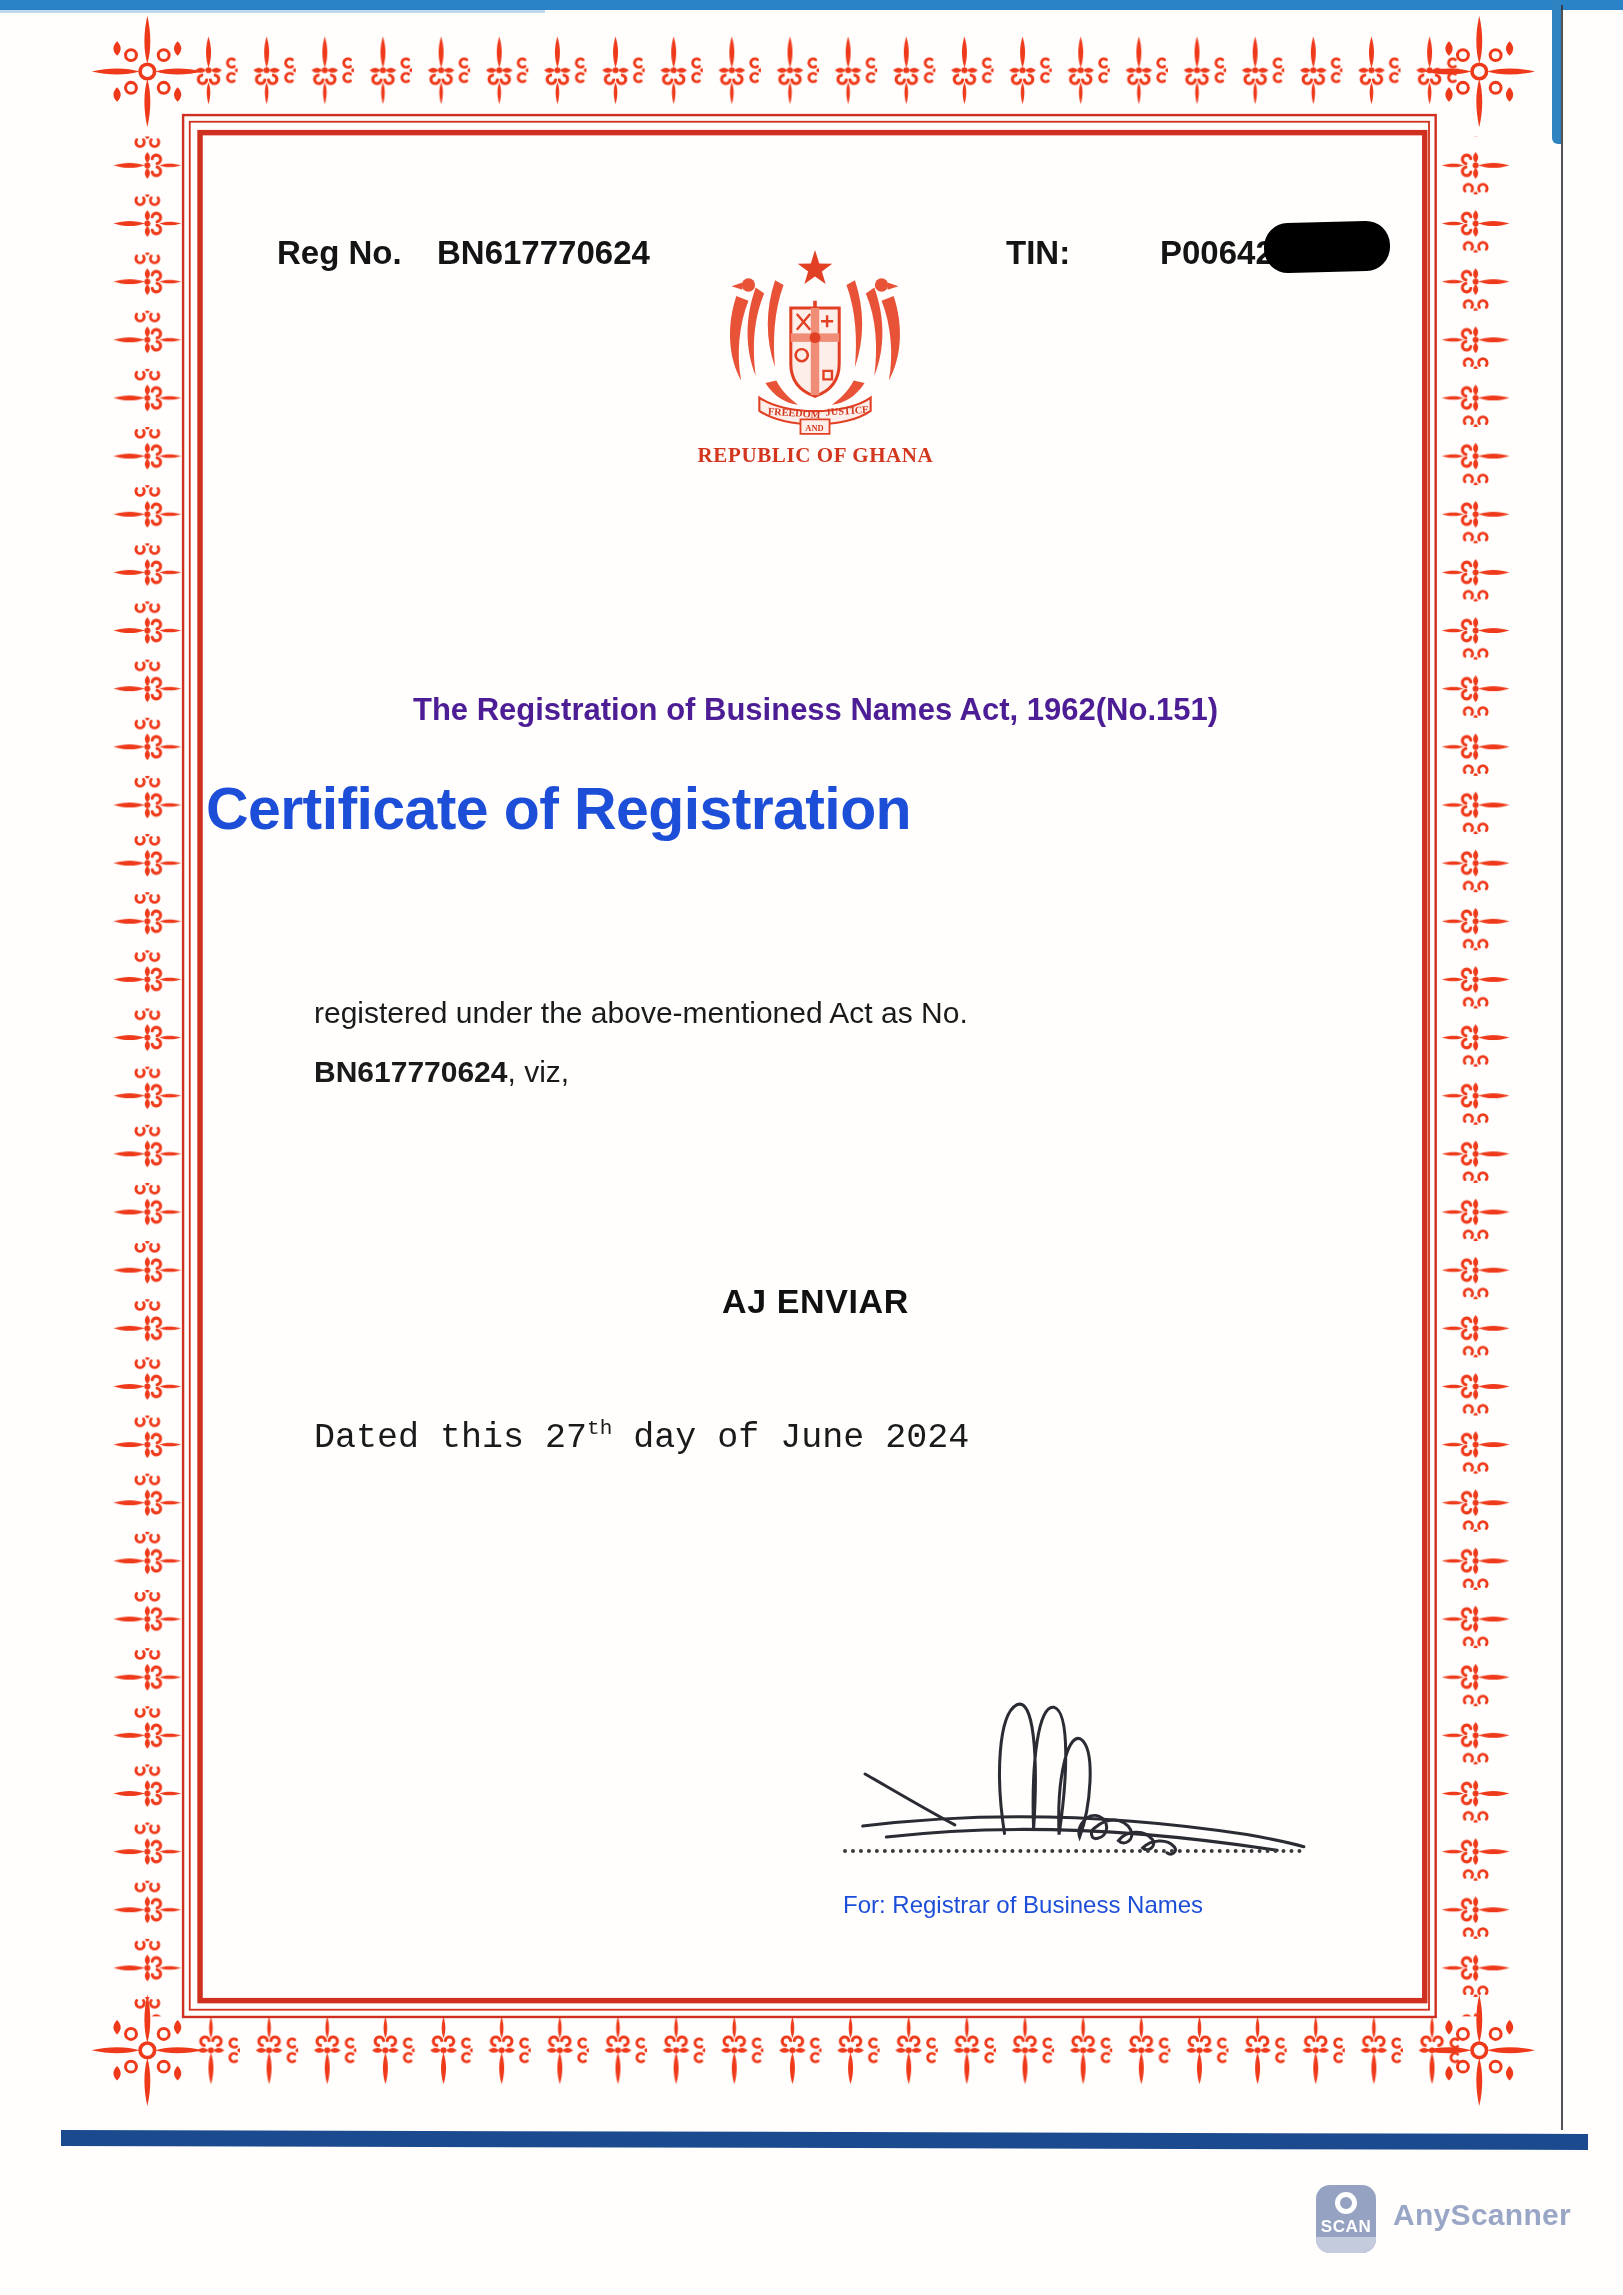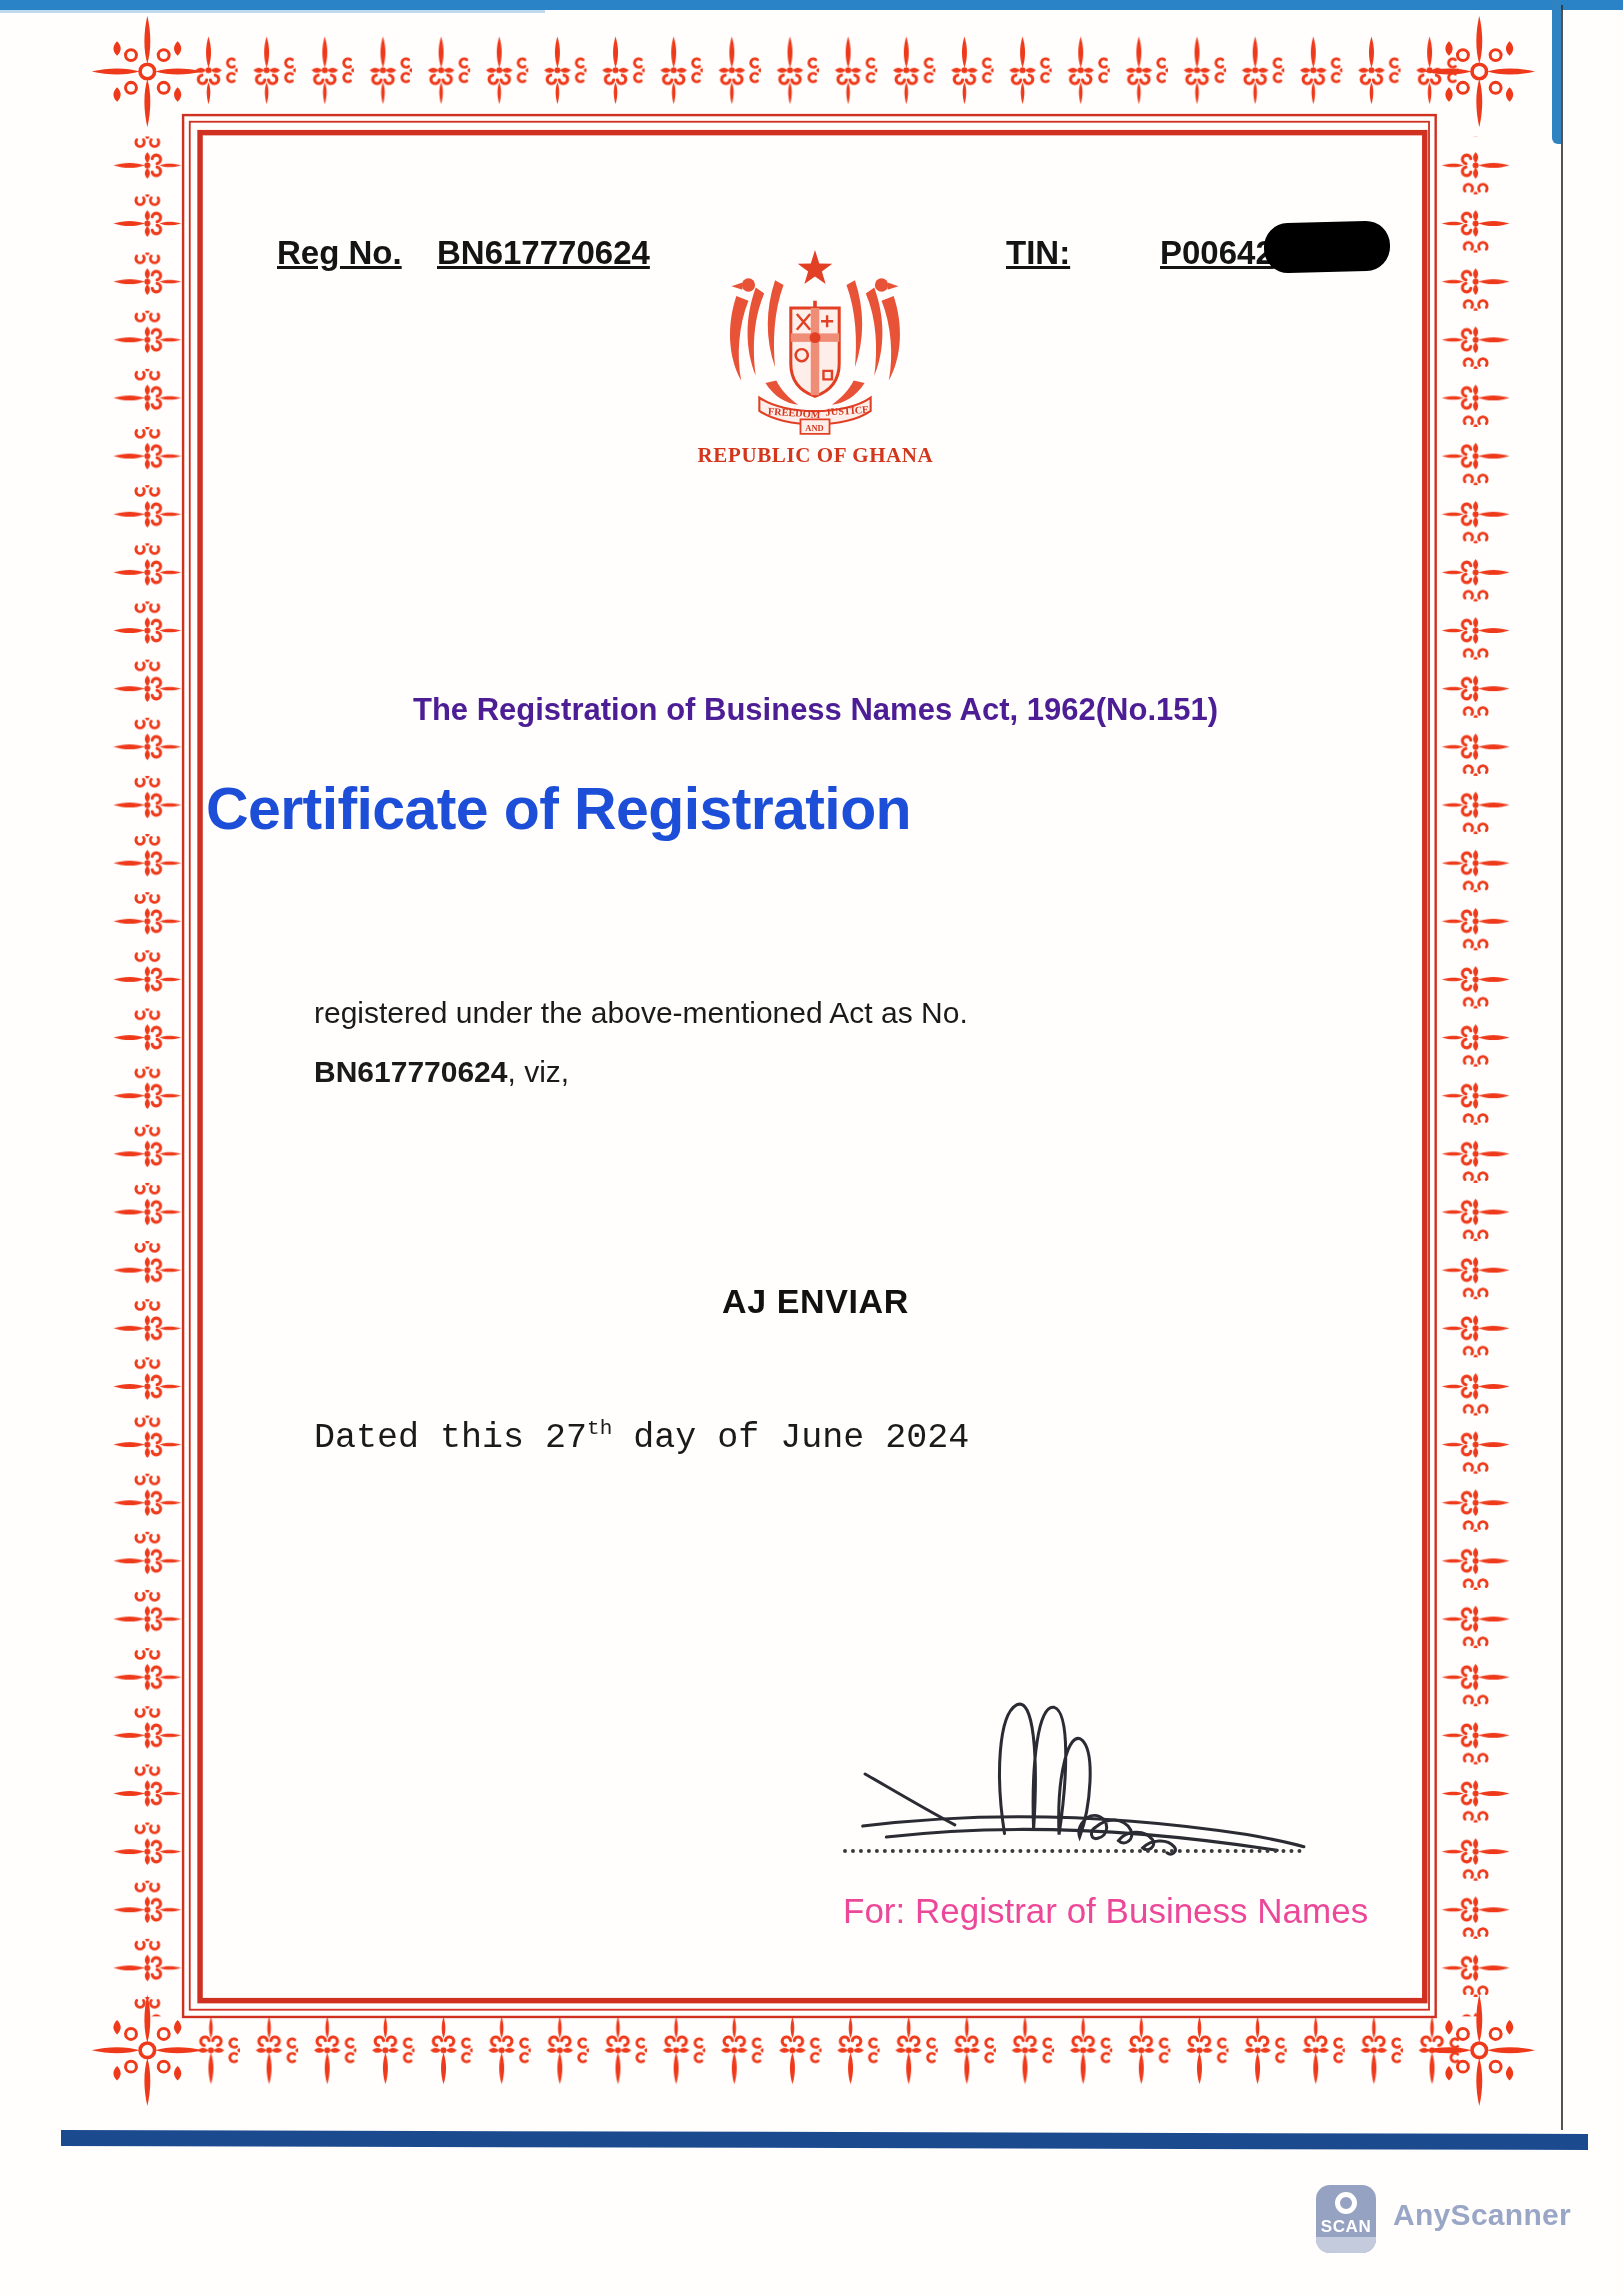--- a/index.html
+++ b/index.html
@@ -9,21 +9,21 @@
   }
   
   .strip-top{position:absolute;left:0;top:0;width:1623px;height:9.7px;background:#2a83c6;}
   .strip-top::after{content:"";position:absolute;left:0;top:9.7px;width:545px;height:3.6px;background:#7fb4dd;opacity:.5;}
   .strip-bottom{position:absolute;left:61px;top:2132px;width:1527px;height:16.4px;background:#1b4a8f;transform:rotate(.15deg);}
   .blue-sliver{position:absolute;left:1552px;top:0;width:9px;height:144px;background:#2e83c0;border-bottom-left-radius:6px;}
   .scan-line{position:absolute;left:1561px;top:4.8px;width:2.4px;height:2125px;background:#34343a;opacity:.85;}
   
   .border-svg{position:absolute;left:0;top:0;}
   
-  .hdr{position:absolute;font-weight:bold;font-size:33px;white-space:nowrap;color:#141414;text-decoration:underline;}
+  .hdr{position:absolute;font-weight:bold;font-size:33px;white-space:nowrap;color:#141414;}
   #reg-label{left:277px;top:234px;}
   #reg-value{left:437px;top:234px;}
   #tin-label{left:1006px;top:234px;}
   #tin-value{left:1160px;top:234px;}
   .redaction{position:absolute;left:1264px;top:222px;width:126px;height:50px;background:#000;border-radius:24px;transform:rotate(-1.5deg);}
   
   .emblem{position:absolute;left:694px;top:245px;}
   .country{position:absolute;left:206px;top:443px;width:1219px;text-align:center;
     font-family:"Liberation Serif", serif;font-weight:bold;font-size:21px;color:#d2371e;letter-spacing:0.6px;}
   
@@ -35,21 +35,21 @@
   .body-block b{font-weight:bold;}
   .biz-name{position:absolute;left:206px;top:1282px;width:1219px;text-align:center;
     font-size:34px;font-weight:bold;letter-spacing:0.6px;color:#111;}
   .dated{position:absolute;left:314px;top:1418px;font-family:Liberation Mono, monospace;
     font-size:35px;color:#1a1a1a;white-space:nowrap;}
   .dated .sup{font-size:21px;position:relative;top:-13.3px;}
   
   .signature{position:absolute;left:853px;top:1689px;}
   .dotted-line{position:absolute;left:843px;top:1831px;width:459px;height:18px;
     border-bottom:4.2px dotted #3b3b3b;}
-  .sig-caption{position:absolute;left:843px;top:1891px;font-size:35px;color:#ec4899;white-space:nowrap;}
+  .sig-caption{position:absolute;left:843px;top:1891px;font-size:24px;color:#1d4ed8;white-space:nowrap;}
   
   .wm-icon{position:absolute;left:1316px;top:2185px;width:60px;height:68px;background:#96a2c2;border-radius:14px;}
   .wm-ring{position:absolute;left:19px;top:6.7px;width:12px;height:12px;border:5.5px solid #fff;border-radius:50%;}
   .wm-scan{position:absolute;left:0;top:31.5px;width:100%;text-align:center;color:#fff;
     font-size:17px;font-weight:bold;letter-spacing:0.6px;}
   .wm-strip{position:absolute;left:0;bottom:0;width:100%;height:16.4px;background:#c4cbdc;
     border-bottom-left-radius:14px;border-bottom-right-radius:14px;}
   .wm-text{position:absolute;left:1393px;top:2198px;font-size:30px;font-weight:bold;color:#9aa6c6;letter-spacing:0.3px;}
 </style>
 </head>

